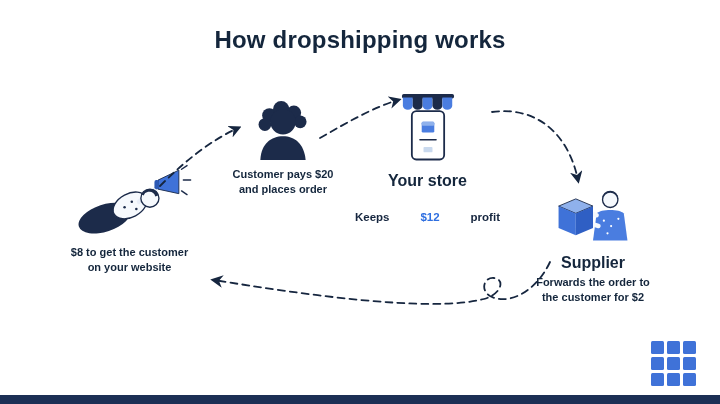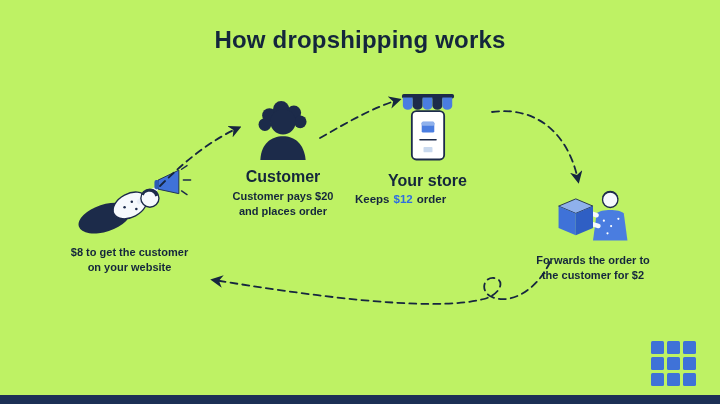--- a/index.html
+++ b/index.html
@@ -3,21 +3,21 @@
 <meta charset="utf-8">
 <style>
   * { margin: 0; padding: 0; box-sizing: border-box; }
   html, body { background: #b9c6d2; }
   body { font-family: "Liberation Sans", "DejaVu Sans", sans-serif; }
 
   .canvas {
     position: relative;
     width: 720px;
     height: 404px;
-    background: #bef264;
+    background: #ffffff;
     overflow: hidden;
     color: #16263f;
   }
 
   .title {
     position: absolute;
     top: 26px;
     left: 0;
     width: 100%;
     text-align: center;
@@ -37,21 +37,21 @@
     line-height: 1.32;
     white-space: pre-line;
     margin-top: 3px;
   }
 
   .node-advertising { left: 32px;  top: 162px; width: 195px; }
   .node-customer    { left: 203px; top: 100px; width: 160px; }
   .node-store       { left: 355px; top: 94px;  width: 145px; }
   .node-supplier    { left: 513px; top: 188px; width: 160px; }
 
-  .store-desc { display: flex; justify-content: flex-start; gap: 4px; font-size: 11.5px; font-weight: 700; margin-top: 3px; }
+  .store-desc { display: flex; justify-content: space-between; gap: 4px; font-size: 11.5px; font-weight: 700; margin-top: 21px; }
   .store-desc .hl { color: #2f6fe0; }
 
   .arrows {
     position: absolute;
     inset: 0;
     z-index: 5;
     pointer-events: none;
   }
 
   .brand-logo {
@@ -108,21 +108,20 @@
           <circle cx="17" cy="17" r="8"></circle>
           <circle cx="30" cy="10" r="9"></circle>
           <circle cx="44" cy="14" r="8"></circle>
           <circle cx="51" cy="24" r="7"></circle>
           <circle cx="12" cy="27" r="7"></circle>
           <circle cx="32" cy="24" r="14"></circle>
           <path d="M7,66 C8,48 19,40 32,40 C45,40 55,48 57,66 Z"></path>
         </g>
       </svg>
     </span>
-    <div class="node-label">Customer</div>
     <div class="node-desc">Customer pays $20
 and places order</div>
   </div>
 
   <div class="node node-store">
     <span class="icon">
       <svg viewBox="0 0 64 78" width="58" height="70" aria-hidden="true">
         <rect x="3" y="0" width="58" height="5" rx="2" fill="#1c2b4a"></rect>
         <path d="M4,4 h11 v9 a5.5 4.5 0 0 1 -11 0 Z" fill="#4a7de0"></path>
         <path d="M15,4 h11 v9 a5.5 4.5 0 0 1 -11 0 Z" fill="#1c2b4a"></path>
@@ -133,41 +132,42 @@
         <rect x="25" y="31" width="14" height="12" rx="1.5" fill="#4a7de0"></rect>
         <rect x="25" y="31" width="14" height="4.5" rx="1.5" fill="#8fb1ec"></rect>
         <line x1="23" y1="51" x2="41" y2="51" stroke="#1c2b4a" stroke-width="1.6" stroke-linecap="round"></line>
         <rect x="27" y="59" width="10" height="6" rx="1" fill="#c9d9ee"></rect>
       </svg>
     </span>
     <div class="node-label">Your store</div>
     <div class="store-desc">
       <span>Keeps</span>
       <span class="hl">$12</span>
-      <span>order</span>
+      <span>profit</span>
     </div>
   </div>
 
   <div class="node node-supplier">
     <span class="icon">
       <svg viewBox="0 0 92 64" width="84" height="58" aria-hidden="true">
         <path d="M56,12 a9 9 0 0 1 18 0 Z" fill="#1c2b4a"></path>
         <circle cx="65" cy="13" r="8.5" fill="#f6f9fd" stroke="#1c2b4a" stroke-width="1.5"></circle>
         <path d="M50,28 C55,23 75,23 80,28 L84,58 L46,58 Z" fill="#4a7de0"></path>
         <circle cx="58" cy="36" r="1.2" fill="#ffffff"></circle>
         <circle cx="66" cy="42" r="1.2" fill="#ffffff"></circle>
         <circle cx="74" cy="34" r="1.2" fill="#ffffff"></circle>
         <circle cx="62" cy="50" r="1.2" fill="#ffffff"></circle>
         <path d="M50,30 Q42,28 36,24" stroke="#f6f9fd" stroke-width="5" fill="none" stroke-linecap="round"></path>
         <path d="M52,42 Q44,40 38,36" stroke="#f6f9fd" stroke-width="5" fill="none" stroke-linecap="round"></path>
         <polygon points="8,20 27,12 46,20 27,28" fill="#8fb1ec" stroke="#1c2b4a" stroke-width="1"></polygon>
         <polygon points="8,20 27,28 27,52 8,44" fill="#3f72d8"></polygon>
         <polygon points="46,20 27,28 27,52 46,44" fill="#2f5fc4"></polygon>
       </svg>
     </span>
+    <div class="node-label">Supplier</div>
     <div class="node-desc">Forwards the order to
 the customer for $2</div>
   </div>
 
   <svg class="arrows" width="720" height="404" viewBox="0 0 720 404" aria-hidden="true">
     <defs>
       <marker id="arrowhead" viewBox="0 0 10 10" refX="7" refY="5" markerWidth="7" markerHeight="7" orient="auto-start-reverse">
         <path d="M0,0 L10,5 L0,10 L3,5 Z" fill="#16263f"></path>
       </marker>
     </defs>

